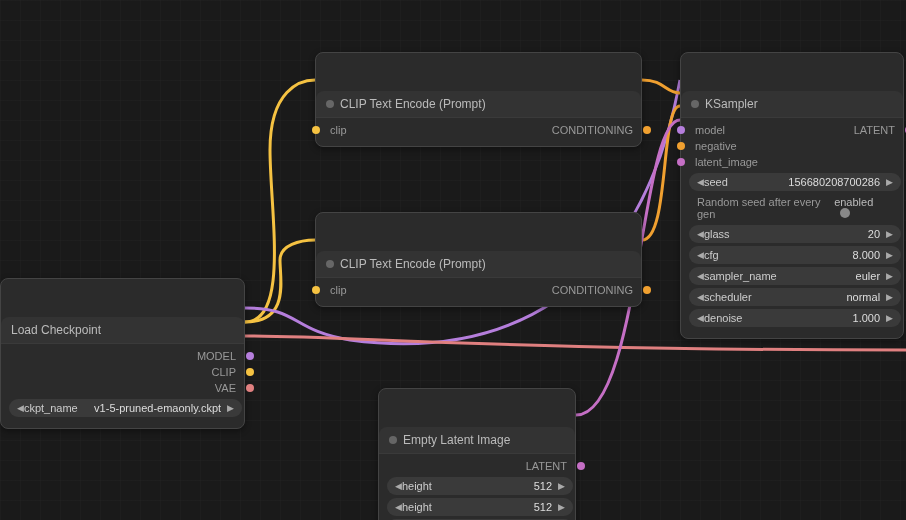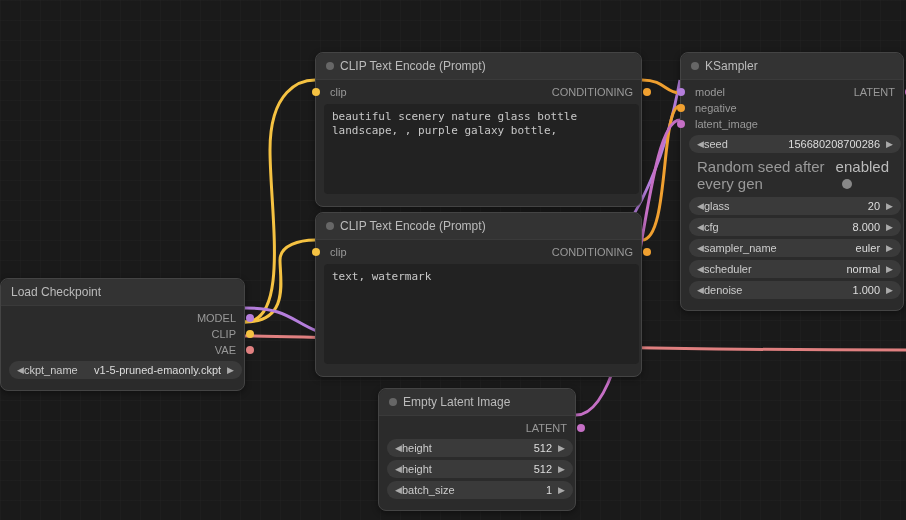--- a/index.html
+++ b/index.html
@@ -35,20 +35,21 @@
   .node-header {
     padding: 6px 10px;
     border-bottom: 1px solid #3a3a3a;
     color: #bbb;
     font-size: 12px;
     display: flex;
     align-items: center;
     gap: 6px;
     background: #333;
     border-radius: 8px 8px 0 0;
+    margin-top: 38px;
   }
   .node-header .dot {
     width: 8px; height: 8px;
     border-radius: 50%;
     background: #666;
     display: inline-block;
   }
   .node-body { padding: 4px 0 8px 6px; }
   .port-row {
     display: flex;
@@ -103,21 +104,21 @@
     min-height: 80px;
     white-space: pre-wrap;
     line-height: 1.3;
   }
   .toggle-row {
     display: flex;
     justify-content: space-between;
     align-items: center;
     padding: 2px 8px;
     color: #999;
-    font-size: 15px;
+    font-size: 11px;
     margin: 3px 2px;
   }
   .toggle-dot {
     width: 10px; height: 10px;
     border-radius: 50%;
     background: #888;
     display: inline-block;
     margin-left: 6px;
   }
   .toggle-txt { color: #bbb; margin-right: 4px;}
@@ -177,41 +178,39 @@
     <div style="position:relative; height:16px;">
       <div class="port-row left" style="position:absolute; left:0;">
         <span class="port-dot c-clip"></span>
         <span class="lbl">clip</span>
       </div>
       <div class="port-row right" style="position:absolute; right:0;">
         <span class="lbl">CONDITIONING</span>
         <span class="port-dot c-cond"></span>
       </div>
     </div>
-    <div class="textarea" style="min-height:90px;">beautiful scenery nature glass bottle landscape, , purple galaxy bottle,</div>
   </div>
 </div>
 
 <div class="node" style="left:315px; top:212px; width:327px;">
   <div class="node-header">
     <span class="dot"></span>
     <span>CLIP Text Encode (Prompt)</span>
   </div>
   <div class="node-body">
     <div style="position:relative; height:16px;">
       <div class="port-row left" style="position:absolute; left:0;">
         <span class="port-dot c-clip"></span>
         <span class="lbl">clip</span>
       </div>
       <div class="port-row right" style="position:absolute; right:0;">
         <span class="lbl">CONDITIONING</span>
         <span class="port-dot c-cond"></span>
       </div>
     </div>
-    <div class="textarea" style="min-height:100px;">text, watermark</div>
   </div>
 </div>
 
 <div class="node" style="left:378px; top:388px; width:198px;">
   <div class="node-header">
     <span class="dot"></span>
     <span>Empty Latent Image</span>
   </div>
   <div class="node-body">
     <div class="port-row right">

